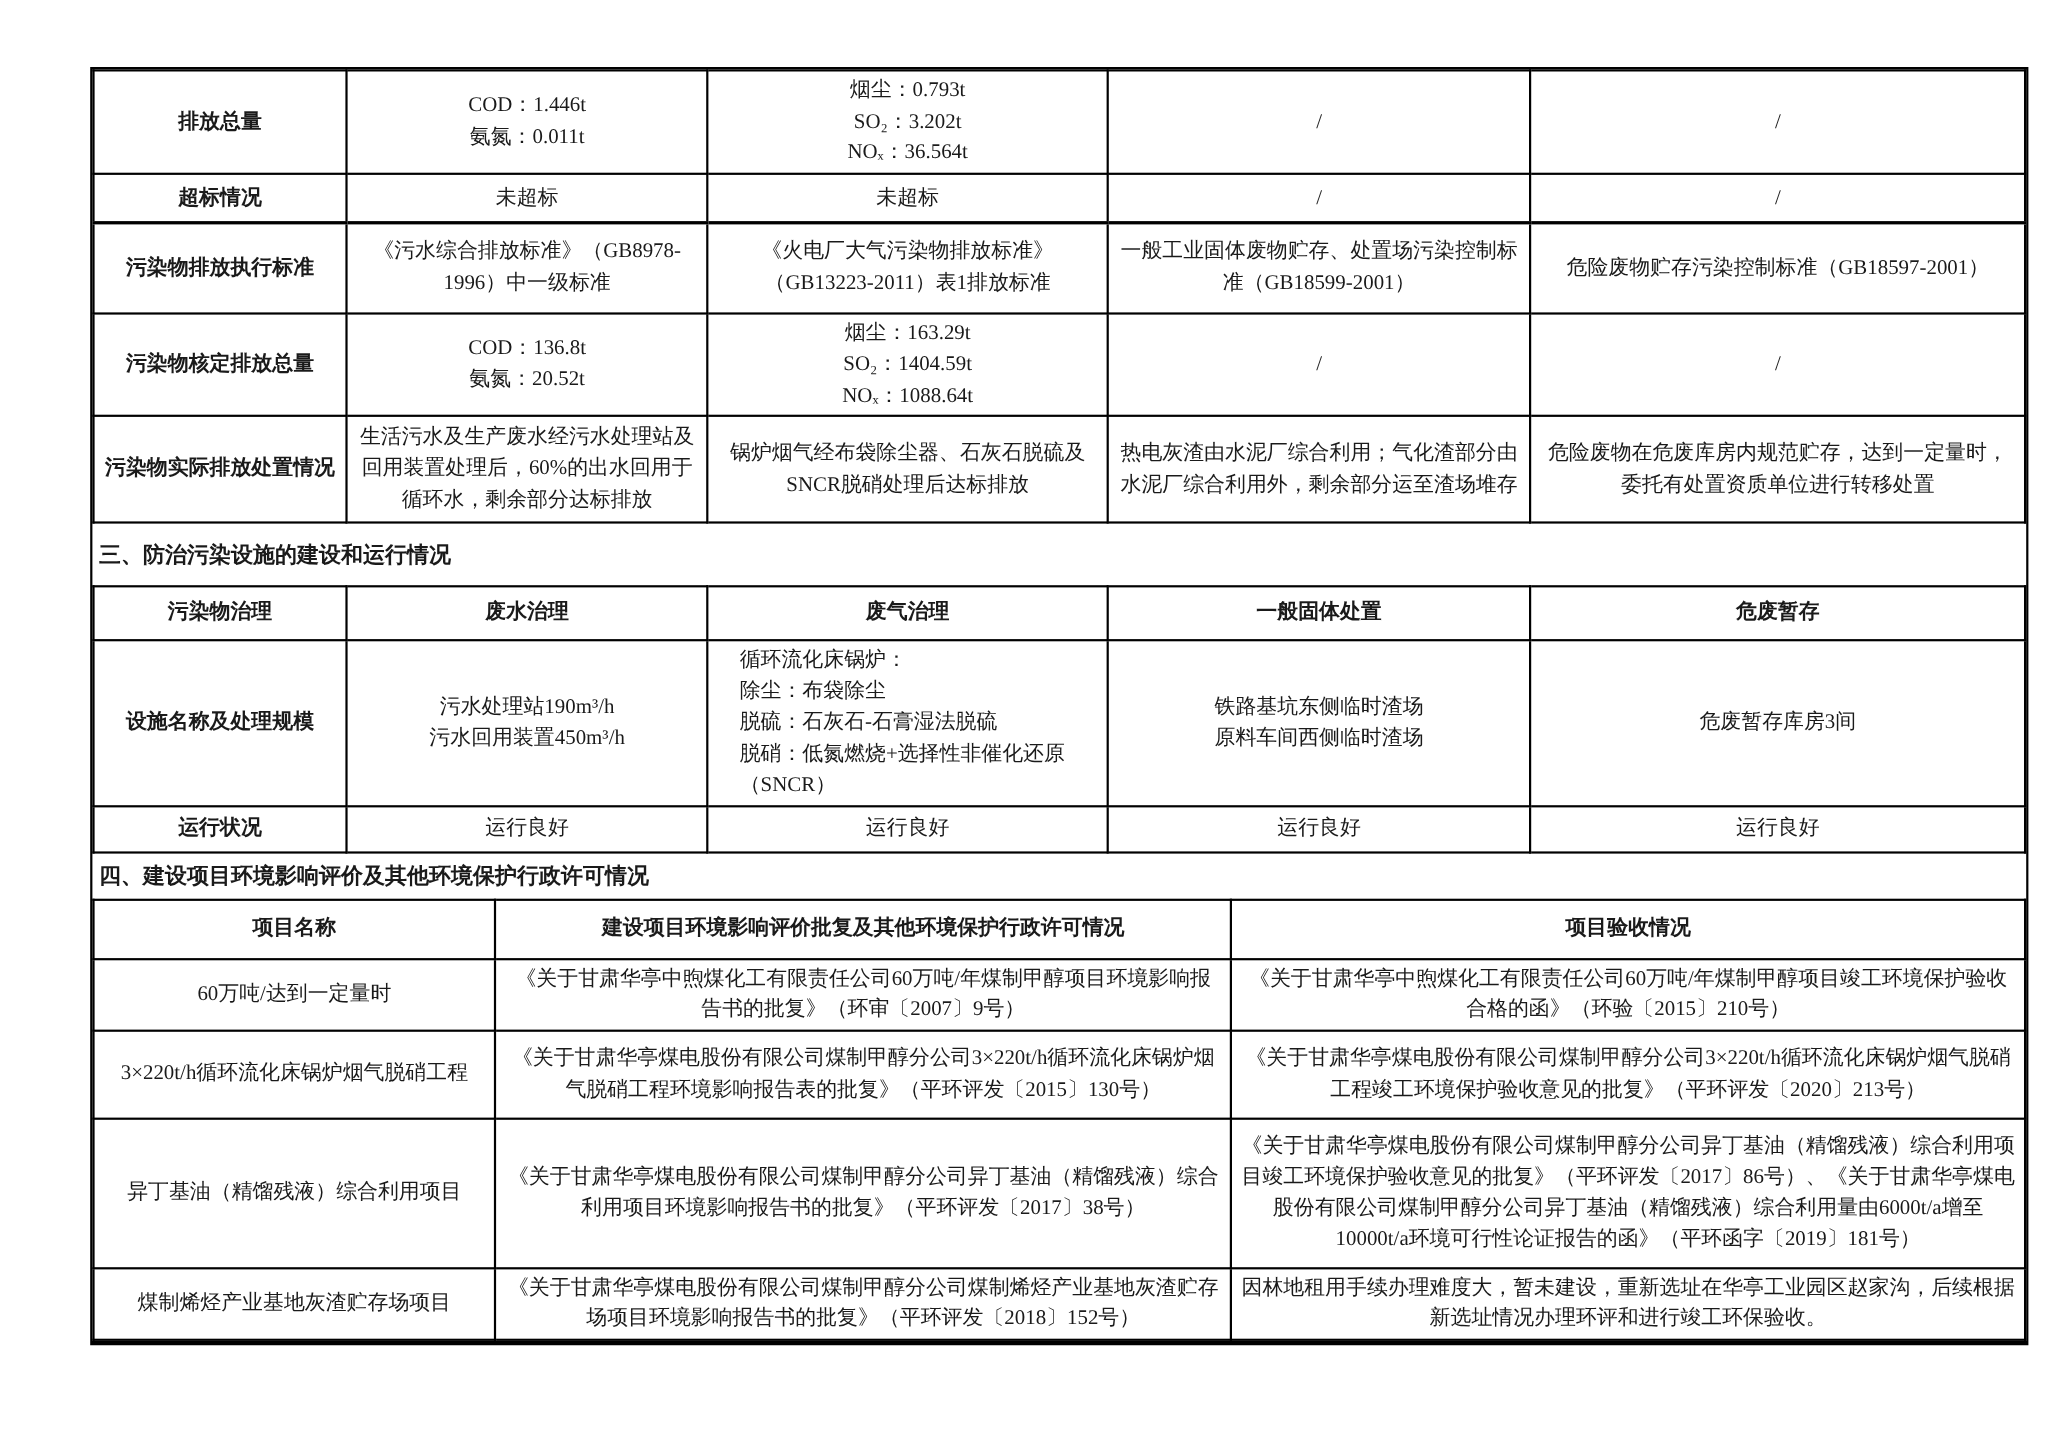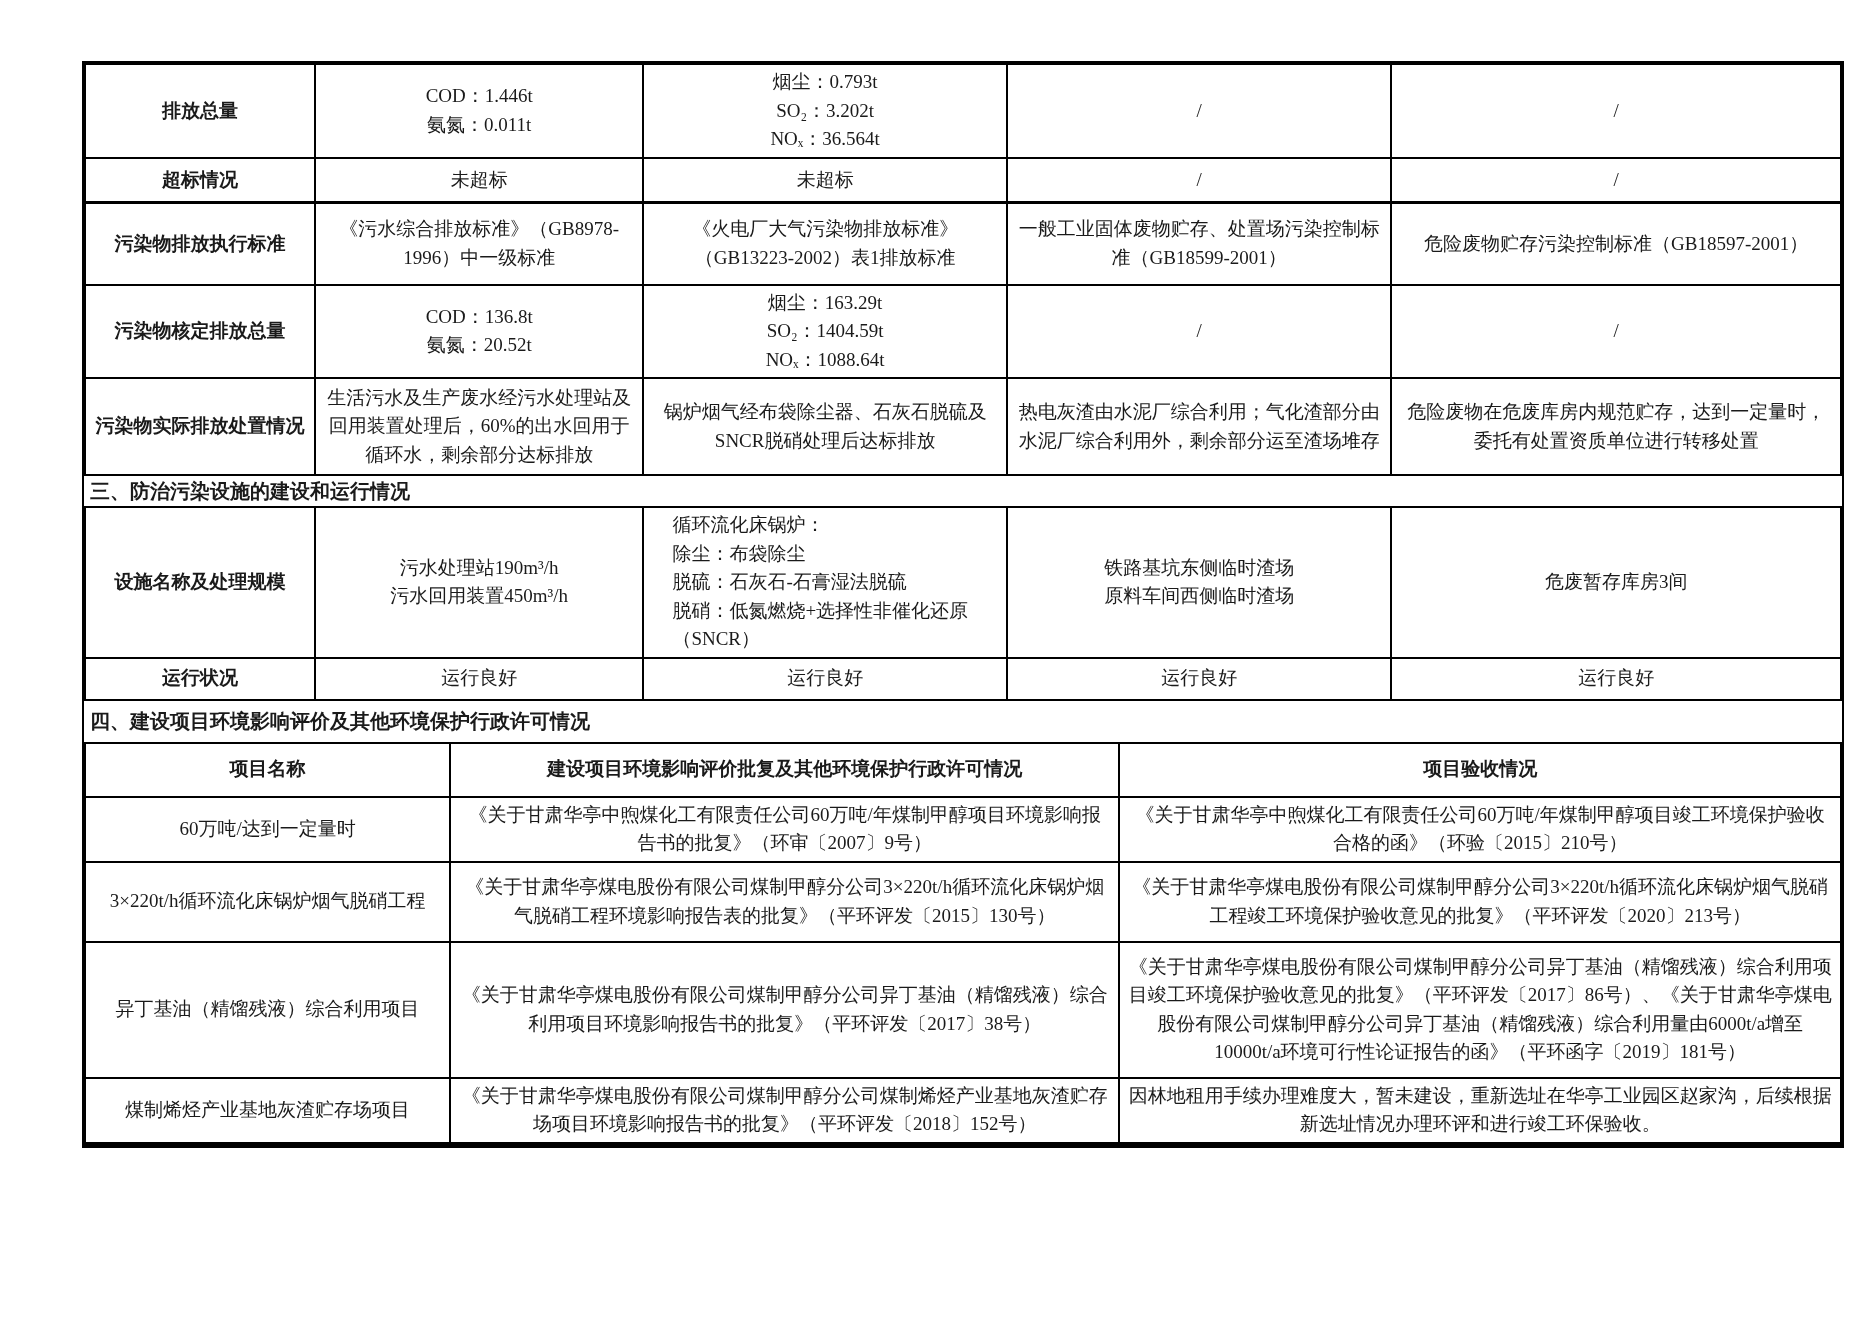--- a/index.html
+++ b/index.html
@@ -97,21 +97,21 @@
     <tr style="height:45px" class="thickb">
       <td class="lbl">超标情况</td>
       <td>未超标</td>
       <td>未超标</td>
       <td>/</td>
       <td>/</td>
     </tr>
     <tr style="height:82px">
       <td class="lbl">污染物排放执行标准</td>
       <td>《污水综合排放标准》（GB8978-1996）中一级标准</td>
-      <td>《火电厂大气污染物排放标准》（GB13223-2002）表1排放标准</td>
+      <td>《火电厂大气污染物排放标准》（GB13223-2011）表1排放标准</td>
       <td>一般工业固体废物贮存、处置场污染控制标准（GB18599-2001）</td>
       <td>危险废物贮存污染控制标准（GB18597-2001）</td>
     </tr>
     <tr style="height:88px">
       <td class="lbl">污染物核定排放总量</td>
       <td>COD：136.8t
 氨氮：20.52t</td>
       <td>烟尘：163.29t
 SO₂：1404.59t
 NOₓ：1088.64t</td>
@@ -121,31 +121,38 @@
     <tr style="height:97px">
       <td class="lbl">污染物实际排放处置情况</td>
       <td>生活污水及生产废水经污水处理站及回用装置处理后，60%的出水回用于循环水，剩余部分达标排放</td>
       <td>锅炉烟气经布袋除尘器、石灰石脱硫及SNCR脱硝处理后达标排放</td>
       <td>热电灰渣由水泥厂综合利用；气化渣部分由水泥厂综合利用外，剩余部分运至渣场堆存</td>
       <td>危险废物在危废库房内规范贮存，达到一定量时，委托有处置资质单位进行转移处置</td>
     </tr>
   </tbody>
     </table>
 
-  <div class="band" style="height:30px">三、防治污染设施的建设和运行情况</div>
+  <div class="band" style="height:56px">三、防治污染设施的建设和运行情况</div>
 
   <table class="t5">
     <colgroup>
         <col class="c1">
         <col class="c2">
         <col class="c3">
         <col class="c4">
         <col class="c5">
       </colgroup>
     <tbody>
+        <tr style="height:49px">
+      <td class="hdr">污染物治理</td>
+      <td class="hdr">废水治理</td>
+      <td class="hdr">废气治理</td>
+      <td class="hdr">一般固体处置</td>
+      <td class="hdr">危废暂存</td>
+    </tr>
     <tr style="height:135px">
       <td class="lbl">设施名称及处理规模</td>
       <td>污水处理站190m³/h
 污水回用装置450m³/h</td>
       <td class="left">循环流化床锅炉：
 除尘：布袋除尘
 脱硫：石灰石-石膏湿法脱硫
 脱硝：低氮燃烧+选择性非催化还原（SNCR）</td>
       <td>铁路基坑东侧临时渣场
 原料车间西侧临时渣场</td>

